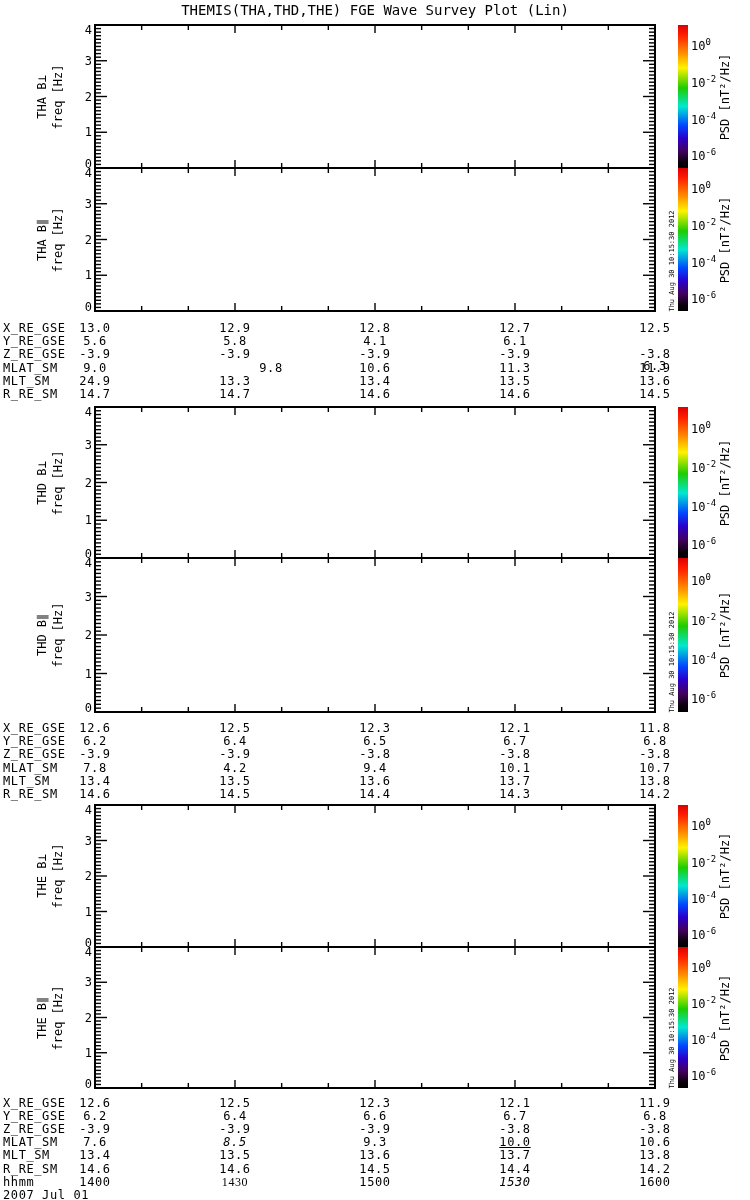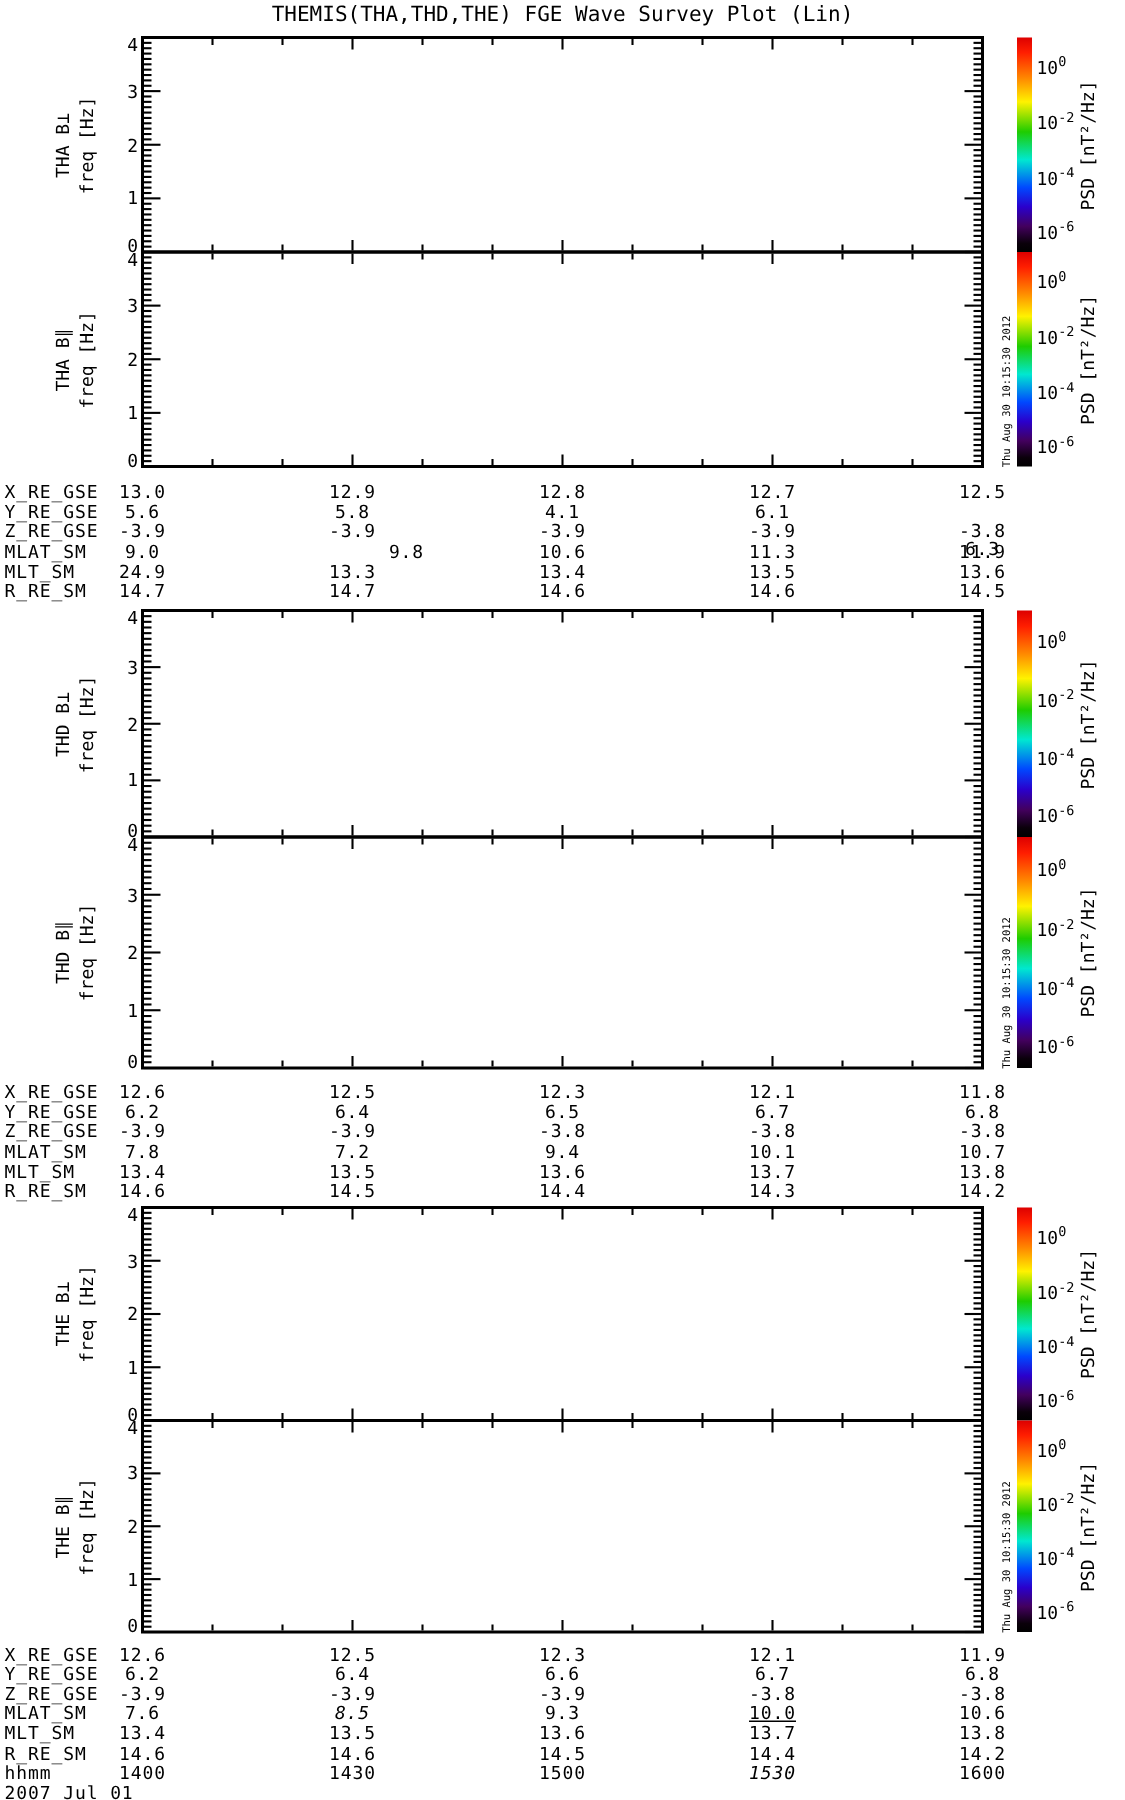--- a/index.html
+++ b/index.html
@@ -807,21 +807,21 @@
       <div class="t tbl ctr" style="left: 515px; top: 735.2px;">6.7</div>
       <div class="t tbl ctr" style="left: 655px; top: 735.2px;">6.8</div>
       <div class="t tbl" style="left: 3px; top: 748.4px;">Z_RE_GSE</div>
       <div class="t tbl ctr" style="left: 95px; top: 748.4px;">-3.9</div>
       <div class="t tbl ctr" style="left: 235px; top: 748.4px;">-3.9</div>
       <div class="t tbl ctr" style="left: 375px; top: 748.4px;">-3.8</div>
       <div class="t tbl ctr" style="left: 515px; top: 748.4px;">-3.8</div>
       <div class="t tbl ctr" style="left: 655px; top: 748.4px;">-3.8</div>
       <div class="t tbl" style="left: 3px; top: 761.6px;">MLAT_SM</div>
       <div class="t tbl ctr" style="left: 95px; top: 761.6px;">7.8</div>
-      <div class="t tbl ctr" style="left: 235px; top: 761.6px;">7.2</div>
+      <div class="t tbl ctr" style="left: 235px; top: 761.6px;">4.2</div>
       <div class="t tbl ctr" style="left: 375px; top: 761.6px;">9.4</div>
       <div class="t tbl ctr" style="left: 515px; top: 761.6px;">10.1</div>
       <div class="t tbl ctr" style="left: 655px; top: 761.6px;">10.7</div>
       <div class="t tbl" style="left: 3px; top: 774.8px;">MLT_SM</div>
       <div class="t tbl ctr" style="left: 95px; top: 774.8px;">13.4</div>
       <div class="t tbl ctr" style="left: 235px; top: 774.8px;">13.5</div>
       <div class="t tbl ctr" style="left: 375px; top: 774.8px;">13.6</div>
       <div class="t tbl ctr" style="left: 515px; top: 774.8px;">13.7</div>
       <div class="t tbl ctr" style="left: 655px; top: 774.8px;">13.8</div>
       <div class="t tbl" style="left: 3px; top: 788px;">R_RE_SM</div>
@@ -888,19 +888,19 @@
       <div class="t tbl ctr" style="left: 515px; top: 1149.4px;">13.7</div>
       <div class="t tbl ctr" style="left: 655px; top: 1149.4px;">13.8</div>
       <div class="t tbl" style="left: 3px; top: 1162.5px;">R_RE_SM</div>
       <div class="t tbl ctr" style="left: 95px; top: 1162.5px;">14.6</div>
       <div class="t tbl ctr" style="left: 235px; top: 1162.5px;">14.6</div>
       <div class="t tbl ctr" style="left: 375px; top: 1162.5px;">14.5</div>
       <div class="t tbl ctr" style="left: 515px; top: 1162.5px;">14.4</div>
       <div class="t tbl ctr" style="left: 655px; top: 1162.5px;">14.2</div>
       <div class="t tbl" style="left: 3px; top: 1175.6px;">hhmm</div>
       <div class="t tbl ctr" style="left: 95px; top: 1175.6px;">1400</div>
-      <div class="t tbl ctr" style="left: 235px; top: 1175.6px;">1430</div>
+      <div class="t tbl ctr" style="left: 235px; top: 1175.6px; font-family: Liberation Serif, serif;">1430</div>
       <div class="t tbl ctr" style="left: 375px; top: 1175.6px;">1500</div>
       <div class="t tbl ctr" style="left: 515px; top: 1175.6px; font-style: italic;">1530</div>
       <div class="t tbl ctr" style="left: 655px; top: 1175.6px;">1600</div>
       <div class="t tbl" style="left: 3px; top: 1188.7px;">2007 Jul 01</div>
     </div>
 </div>
 
 </body></html>

